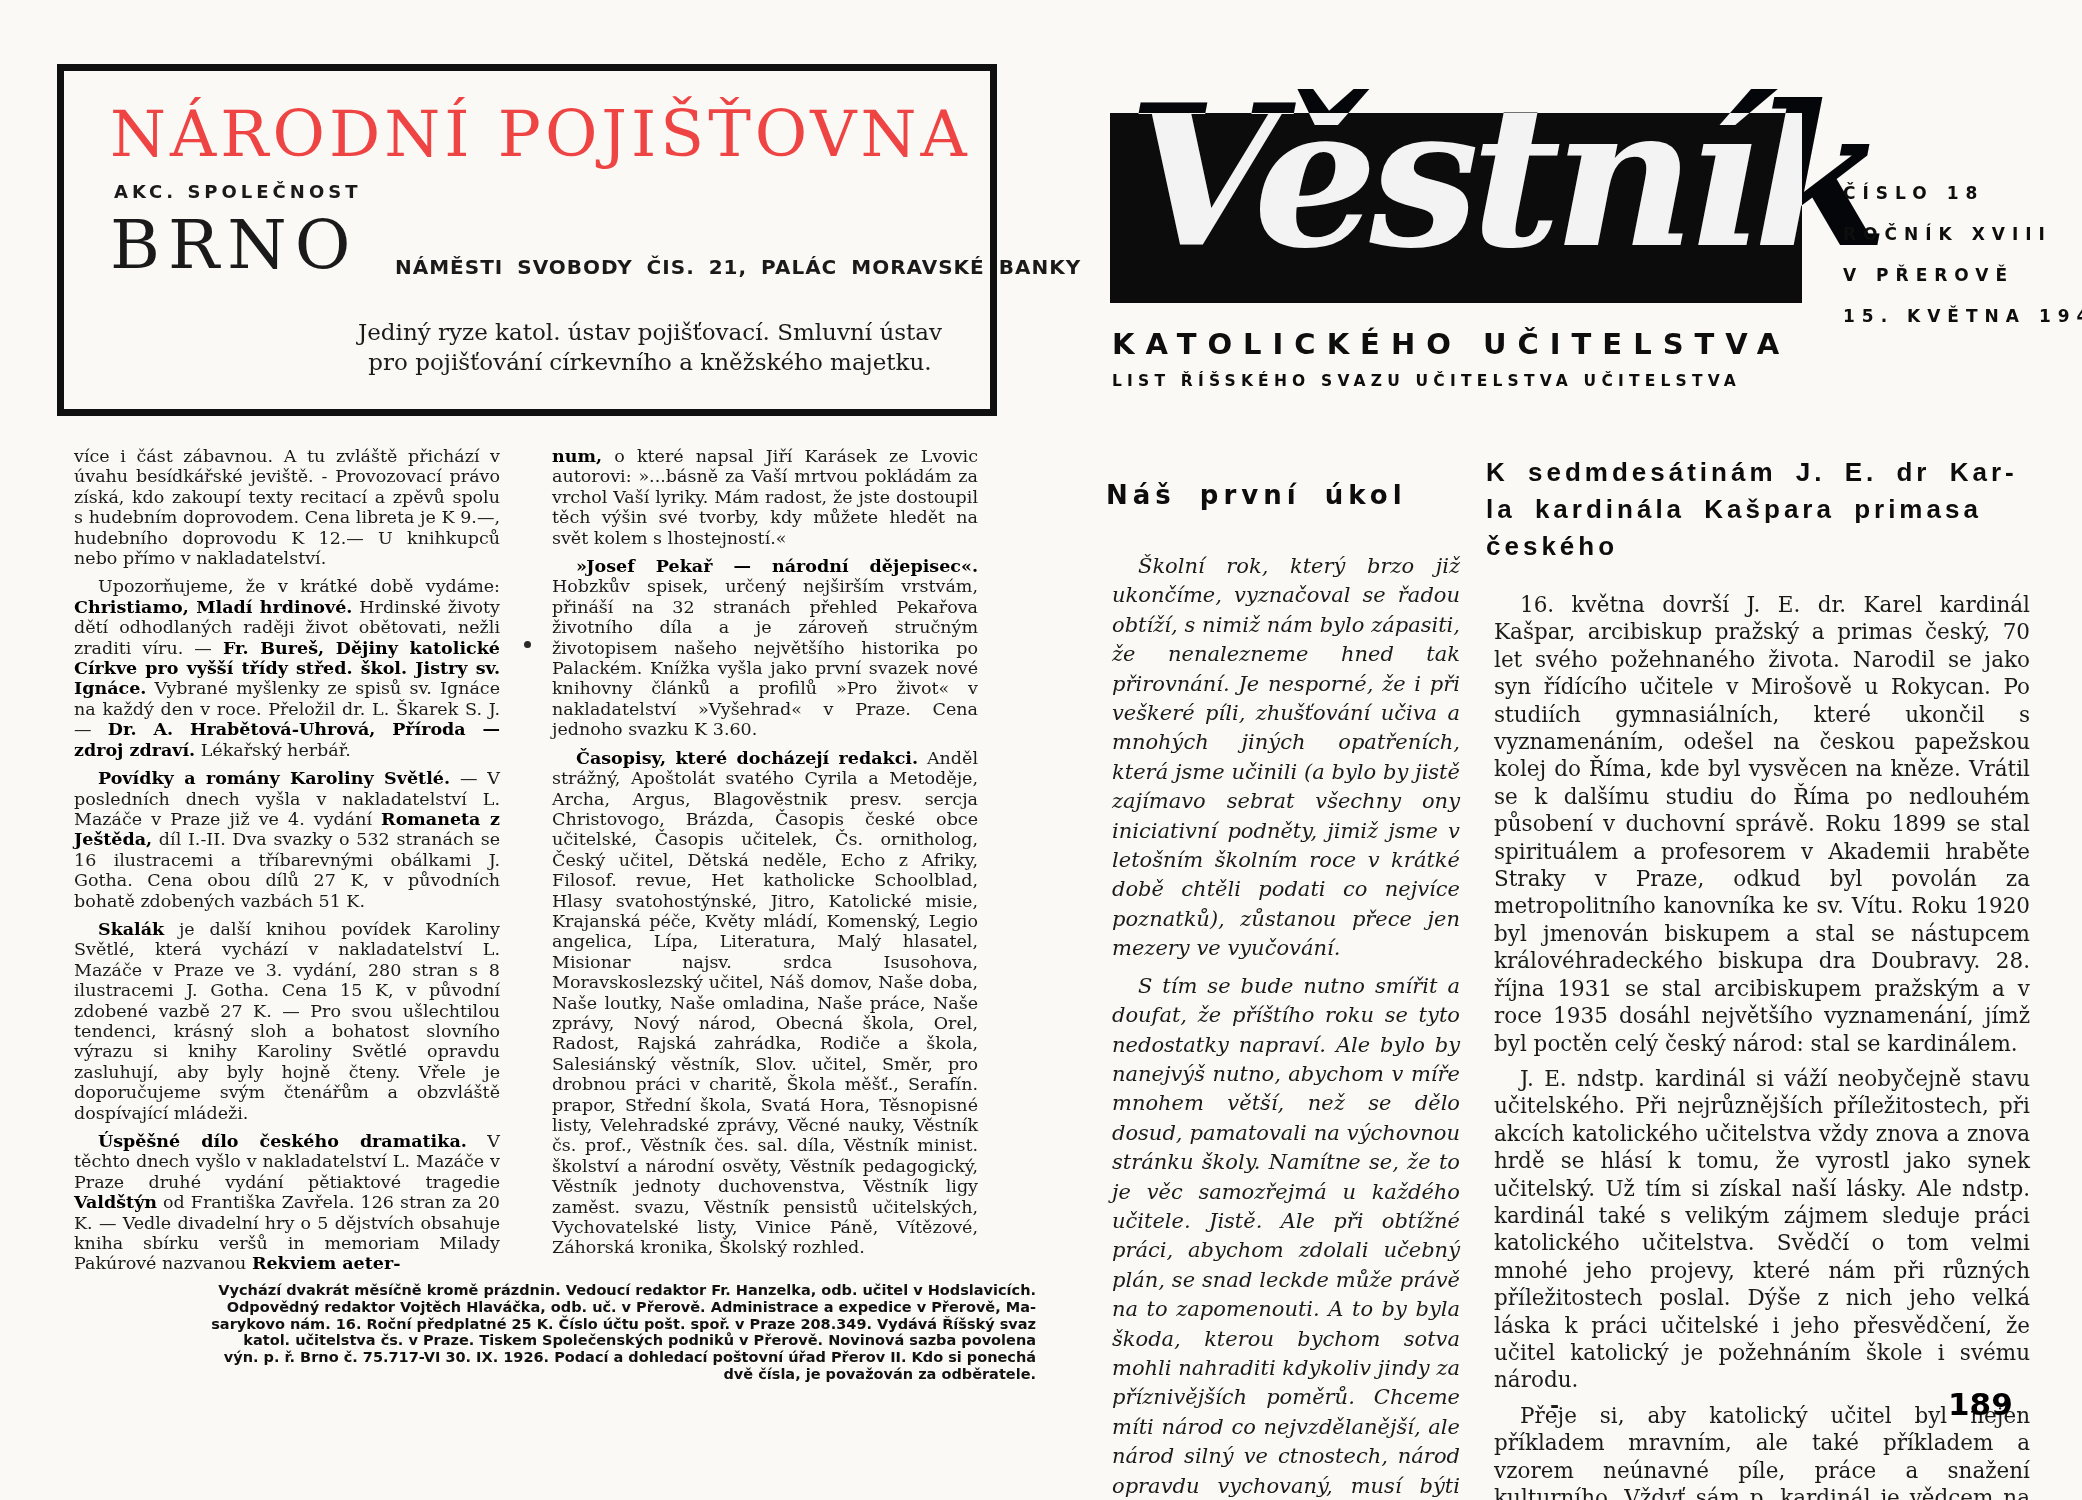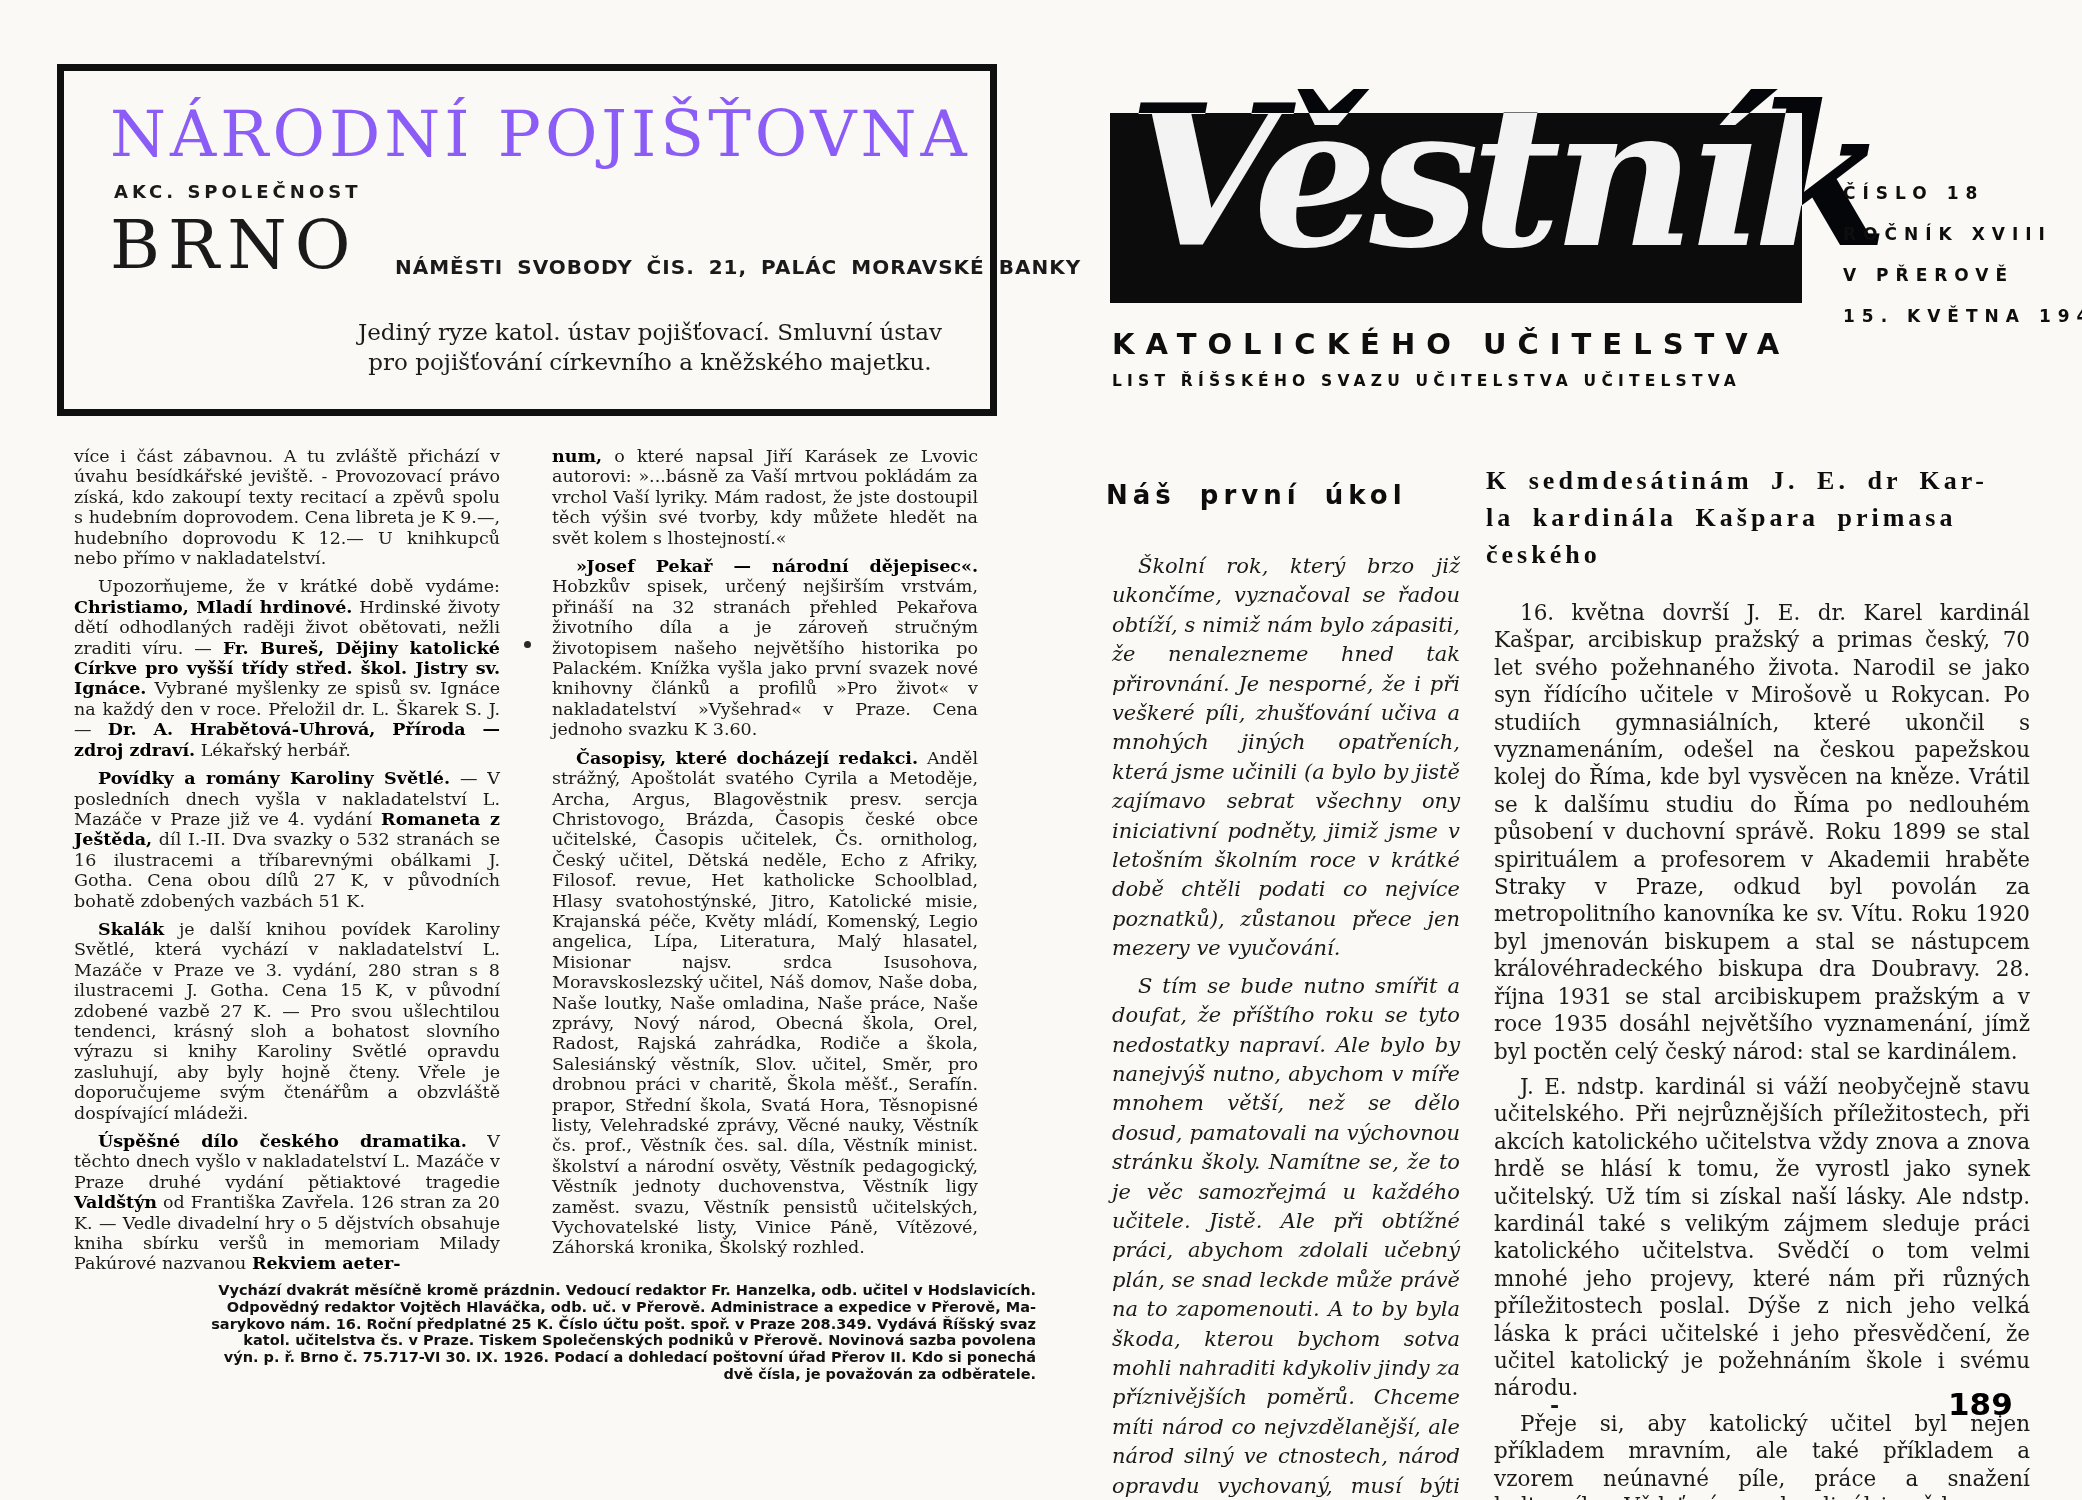--- a/index.html
+++ b/index.html
@@ -2,21 +2,21 @@
 <html><head>
 <meta charset="utf-8">
 <style>
   html,body{margin:0;padding:0;}
   body{width:2082px;height:1500px;position:relative;background:#faf9f5;color:#1a1a1a;
        font-family:"DejaVu Serif",serif;overflow:hidden;}
   .abs{position:absolute;}
 
   
   .ad-box{left:57px;top:64px;width:926px;height:338px;border:7px solid #101010;}
-  .ad-title{left:46px;top:26px;font-size:64px;letter-spacing:4px;color:#8b5cf6;white-space:nowrap;}
+  .ad-title{left:46px;top:26px;font-size:64px;letter-spacing:4px;color:#ef4444;white-space:nowrap;}
   .ad-sub{left:50px;top:110px;font-family:"DejaVu Sans",sans-serif;font-weight:700;font-size:18px;letter-spacing:4px;}
   .ad-city{left:46px;top:134px;font-size:68px;letter-spacing:8px;}
   .ad-address{left:331px;top:184px;font-family:"DejaVu Sans",sans-serif;font-weight:700;font-size:20px;letter-spacing:1px;word-spacing:6px;white-space:nowrap;}
   .ad-slogan{left:262px;top:246px;width:648px;text-align:center;font-size:23px;line-height:30px;}
 
   
   .textcol p{margin:8px;text-align:justify;text-indent:24px;}
   .smallcol p{font-size:17.5px;line-height:20.4px;}
   .flush p:first-child{text-indent:0;}
   .textcol b{font-weight:700;color:#000;}
@@ -40,22 +40,22 @@
   .m-sub2{left:1112px;top:372px;font-family:"DejaVu Sans",sans-serif;font-weight:700;
           font-size:15.5px;letter-spacing:5.2px;white-space:nowrap;color:#0e0e0e;}
 
   
   .col3{left:1104px;top:480px;width:364px;}
   .col3 .hdg{font-family:"DejaVu Sans",sans-serif;font-weight:700;font-size:26px;
              letter-spacing:5px;word-spacing:10px;margin:0 0 42px 2px;color:#0d0d0d;}
   .col3 p{font-style:italic;font-size:21px;line-height:29.4px;text-indent:26px;}
 
   .col4{left:1486px;top:446px;width:552px;}
-  .col4 .hdg{font-family:Liberation Serif, serif;font-weight:700;font-size:26px;line-height:37px;
-             letter-spacing:4px;word-spacing:8px;margin:16px 0 26px 0;color:#0d0d0d;white-space:nowrap;}
+  .col4 .hdg{font-family:Liberation Sans, sans-serif;font-weight:700;font-size:26px;line-height:37px;
+             letter-spacing:4px;word-spacing:8px;margin:8px 0 26px 0;color:#0d0d0d;white-space:nowrap;}
   .col4 p{font-size:21.5px;line-height:27.4px;text-indent:26px;}
 
   .pagenum{left:1948px;top:1386px;font-family:"DejaVu Sans",sans-serif;font-weight:700;font-size:31px;color:#000;}
   .stray{left:1550px;top:1392px;font-size:22px;font-weight:700;}
 </style>
 </head>
 <body>
 
 <div class="abs ad-box">
   <div class="abs ad-title">NÁRODNÍ POJIŠŤOVNA</div>

